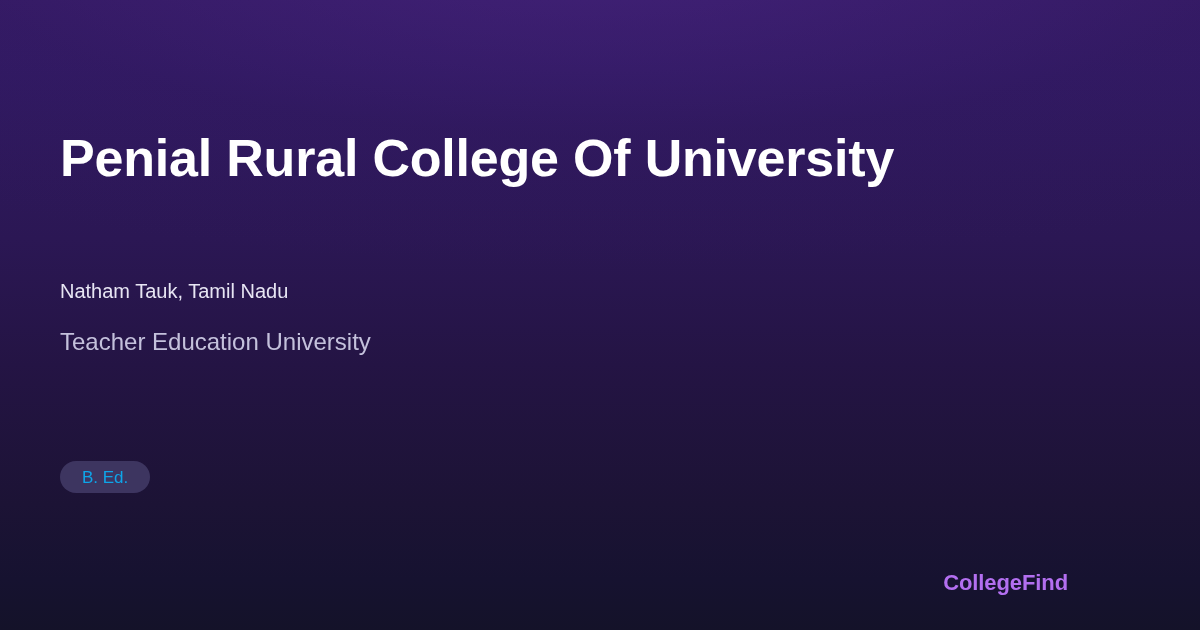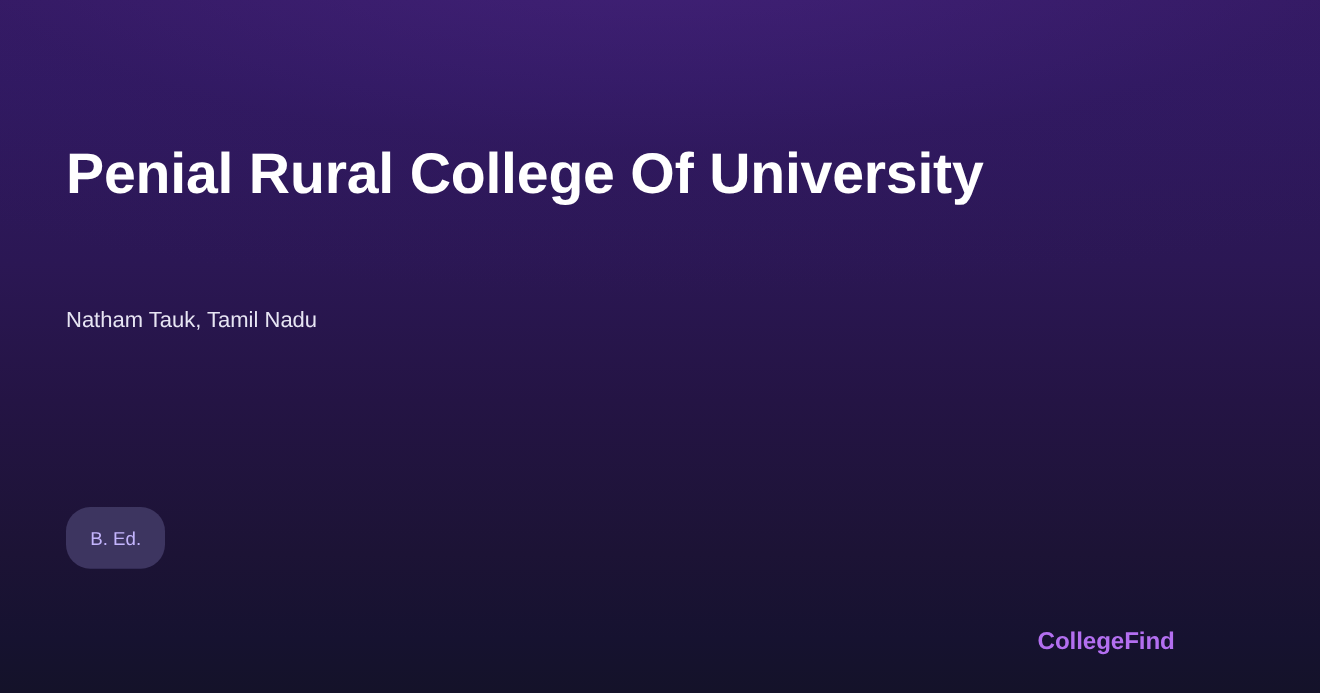--- a/index.html
+++ b/index.html
@@ -90,25 +90,25 @@
     display: flex;
     flex-direction: row;
     align-items: center;
     gap: 12px;
   }
 
   .tag {
     display: inline-flex;
     align-items: center;
     justify-content: center;
-    height: 56px;
+    height: 32px;
     padding: 0 22px;
     border-radius: 22px;
     background: #3d3560;
-    color: #c4b5fd;
+    color: #0ea5e9;
     font-size: 17px;
     line-height: 1;
     font-weight: 400;
     white-space: nowrap;
   }
 
   .brand {
     position: absolute;
     right: 132px;
     top: 570px;
@@ -123,20 +123,21 @@
 </head>
 <body>
 
 <div id="og-card">
   <div class="content">
 
     <h1 class="title">Penial Rural College Of University</h1>
 
     <p class="location">Natham Tauk, Tamil Nadu</p>
 
+    <p class="university">Teacher Education University</p>
 
     <div class="tag-row">
       <span class="tag">B. Ed.</span>
     </div>
 
     <p class="brand">CollegeFind</p>
 
   </div>
 </div>
 

